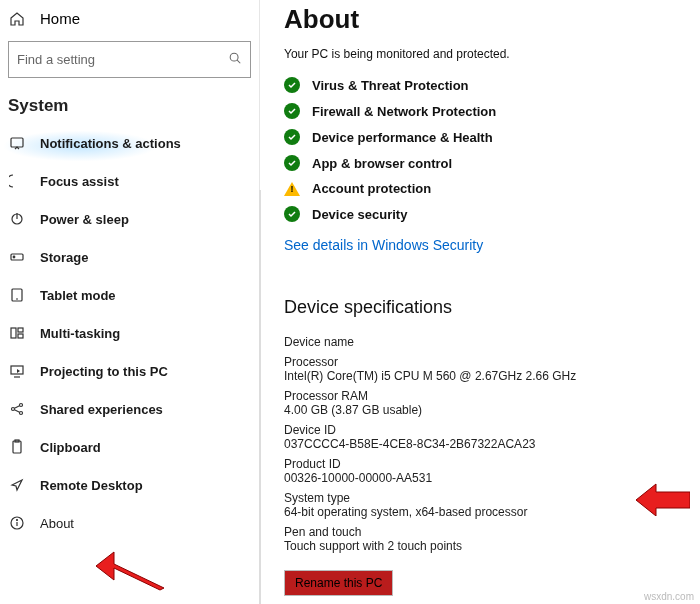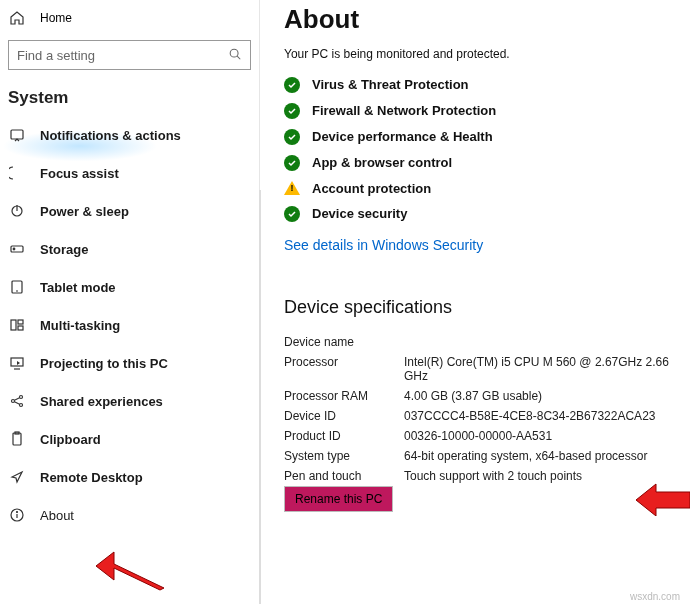--- a/index.html
+++ b/index.html
@@ -1,48 +1,48 @@
 <!DOCTYPE html>
 <html><head>
 <meta charset="utf-8">
 <style>
 * { box-sizing: border-box; margin: 0; padding: 0; font-family: "Segoe UI", -apple-system, sans-serif; }
 body { width: 700px; height: 604px; background: #fff; display: flex; overflow: hidden; position: relative; }
 .sidebar { width: 260px; flex-shrink: 0; padding: 4px 0 0 0; border-right: 1px solid #e6e6e6; position: relative; }
-.home-row { display: flex; align-items: center; gap: 14px; padding: 6px 8px; cursor: pointer; font-size: 12px; }
+.home-row { display: flex; align-items: center; gap: 14px; padding: 6px 8px; cursor: pointer; font-size: 15px; }
 .home-row .icon { width: 18px; display: flex; justify-content: center; }
-.search-box { margin: 8px 8px 4px 8px; border: 1px solid #999; height: 30px; display: flex; align-items: center; padding: 0 8px; font-size: 13px; color: #666; background: #fff; }
+.search-box { margin: 8px 8px 4px 8px; border: 1px solid #999; height: 37px; display: flex; align-items: center; padding: 0 8px; font-size: 13px; color: #666; background: #fff; }
 .search-box input { border: none; outline: none; flex: 1; font-size: 13px; color: #333; background: transparent; }
 .search-box input::placeholder { color: #666; }
 .search-box .sicon { color: #666; }
 .section-title { font-weight: 600; font-size: 17px; padding: 14px 8px 8px 8px; color: #222; }
 .nav-item { display: flex; align-items: center; gap: 14px; padding: 11px 8px; font-size: 13px; cursor: pointer; color: #1a1a1a; font-weight: bold; }
 .nav-item .icon { width: 18px; display: flex; justify-content: center; color: #333; }
 .nav-item.selected { background: none; font-weight: 400; }
 .softhl { position: absolute; left: 0; top: 128px; width: 260px; height: 36px; background: radial-gradient(ellipse 110px 22px at 80px 18px, rgba(120,200,255,0.45), transparent 70%); pointer-events: none; z-index: -1; }
 .main { flex: 1; padding: 4px 20px 10px 24px; overflow: hidden; position: relative; }
 h1 { font-size: 26px; font-weight: 600; margin-bottom: 12px; color: #111; }
 .status-h { font-size: 12px; font-weight: 400; color: #111; line-height: 1.3; margin-bottom: 14px; }
 .status-list { display: flex; flex-direction: column; gap: 10px; margin-bottom: 14px; }
-.status-row { display: flex; align-items: center; gap: 12px; font-size: 13px; font-weight: 600; color: #111; }
+.status-row { display: flex; align-items: flex-end; gap: 12px; font-size: 13px; font-weight: 600; color: #111; }
 .check { width: 16px; height: 16px; border-radius: 50%; background: #107C10; display: flex; align-items: center; justify-content: center; flex-shrink: 0; }
 .check svg { width: 10px; height: 10px; }
 .warn { width: 0; height: 0; border-left: 8px solid transparent; border-right: 8px solid transparent; border-bottom: 14px solid #FDB900; position: relative; flex-shrink: 0; }
 .warn::after { content: "!"; position: absolute; left: -2px; top: 2px; font-size: 9px; font-weight: 700; color: #000; width: 4px; text-align: center; }
 .link { color: #0066cc; font-size: 14px; cursor: pointer; margin-bottom: 44px; display: inline-block; }
 .spec-h { font-size: 18px; font-weight: 400; color: #111; margin-bottom: 14px; }
 .spec-table { font-size: 12px; color: #222; }
-.spec-row { display: flex; padding: 3px 0; }
+.spec-row { display: flex; padding: 3px 0; flex-direction: column; }
 .spec-label { width: 120px; flex-shrink: 0; }
 .spec-val { flex: 1; color: #222; }
-.rename-btn { background: #be185d; border: 1px solid #bbb; padding: 5px 10px; font-size: 12px; cursor: pointer; }
+.rename-btn { margin-top: 14px; background: #b91c1c; border: 1px solid #bbb; padding: 5px 10px; font-size: 12px; cursor: pointer; }
 .sep { position: absolute; left: 259px; top: 190px; bottom: 0; width: 2px; background: #ddd; }
 .arrow { position: absolute; pointer-events: none; }
 .arrow svg { display: block; }
-.watermark { position: absolute; right: 20px; bottom: 2px; font-size: 10px; color: #bbb; }
+.watermark { position: absolute; right: 6px; bottom: 2px; font-size: 10px; color: #bbb; }
 </style>
 </head>
 <body>
 
 <div class="sidebar">
   <div class="softhl"></div>
   <div class="home-row">
     <span class="icon">
       <svg width="16" height="16" viewBox="0 0 16 16" fill="none" stroke="#333" stroke-width="1.2">
           <path d="M2 7 L8 2 L14 7 V14 H10 V10 H6 V14 H2 Z"></path>

